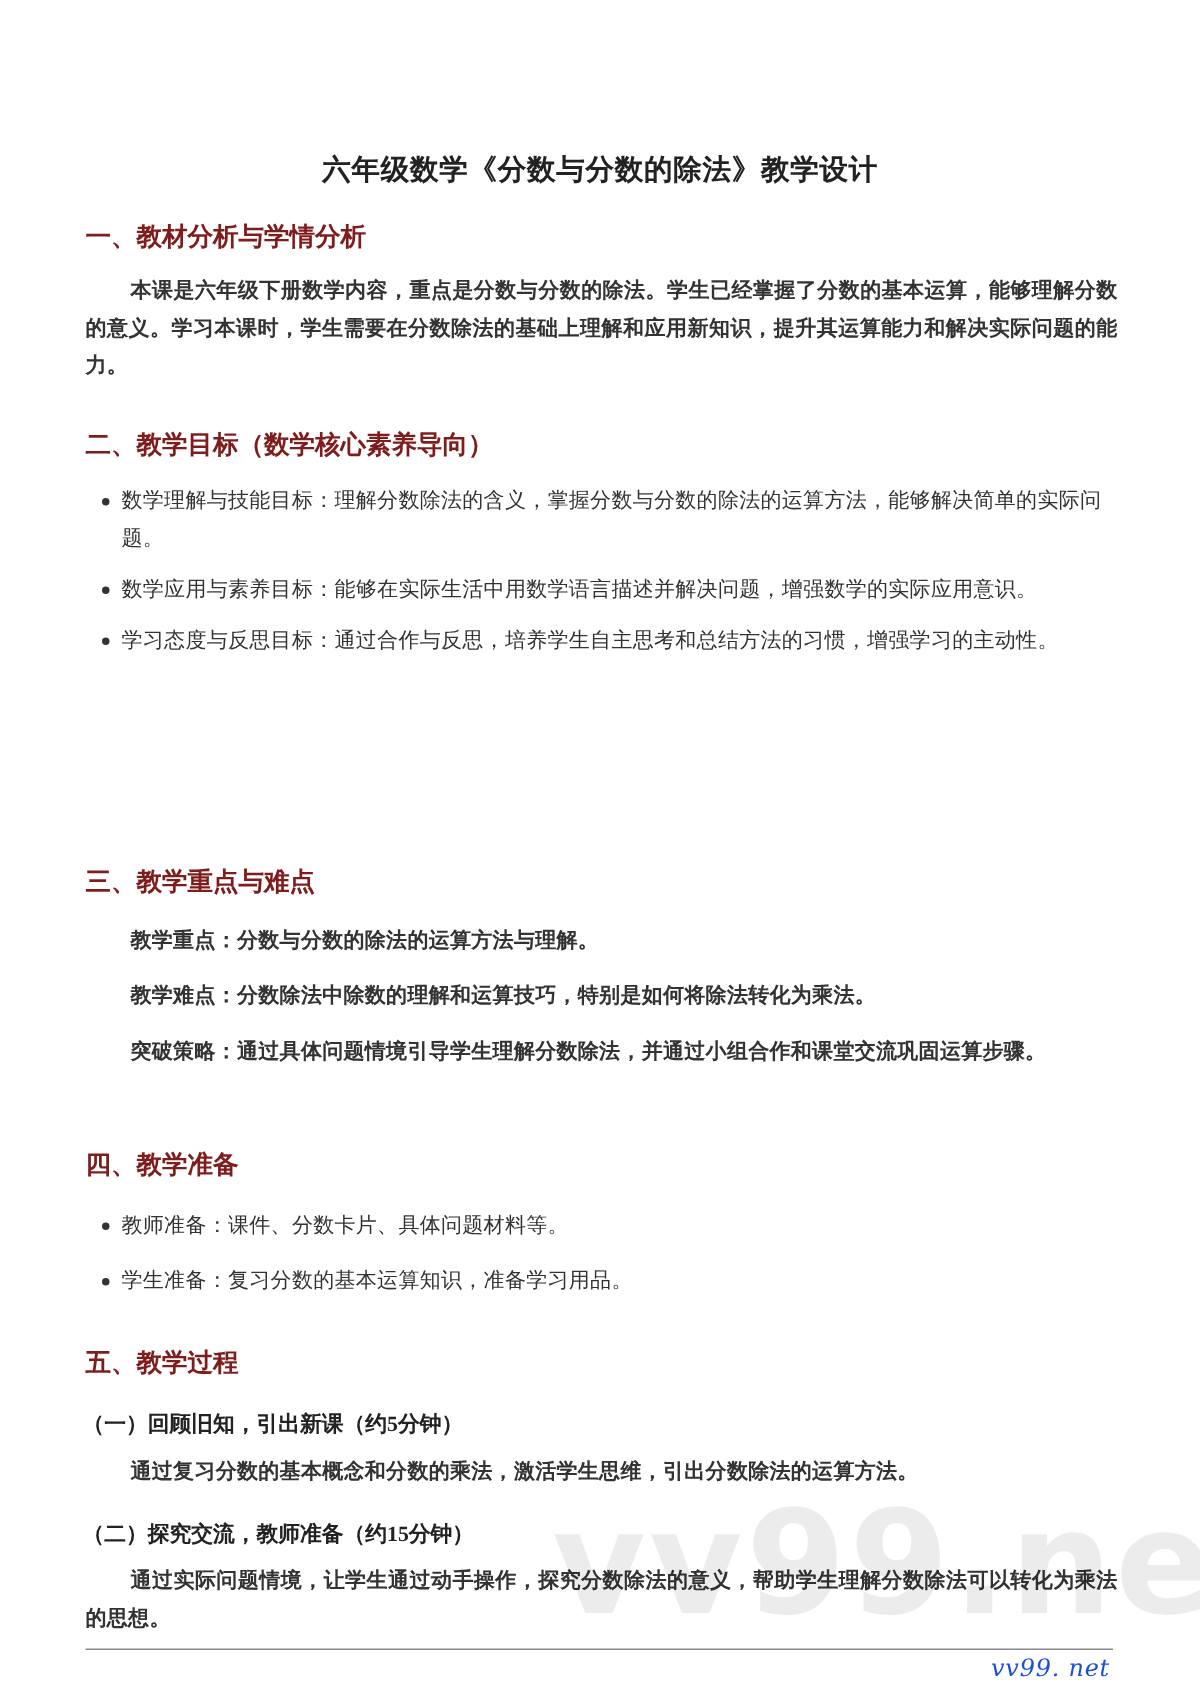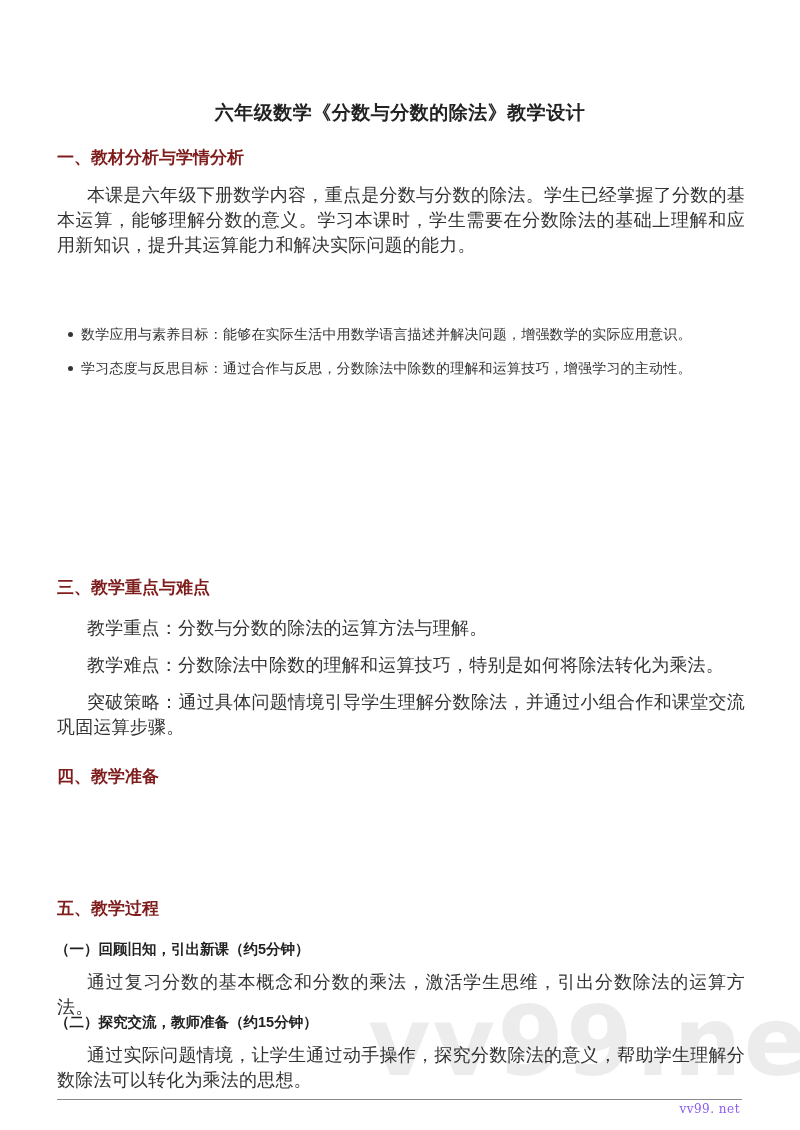--- a/index.html
+++ b/index.html
@@ -39,38 +39,39 @@
       font-family: "DejaVu Sans", "Liberation Sans", sans-serif;
       font-size: 17px;
       font-weight: bold;
       color: #7f1d1d;
       margin: 0;
       white-space: nowrap;
     }
     .h3 {
       position: absolute;
       left: 57px;
-      font-family: Liberation Sans, sans-serif;
+      font-family: Liberation Serif, serif;
       font-size: 14.5px;
       font-weight: bold;
       color: #222;
       margin: 0;
       white-space: nowrap;
     }
     .para {
       position: absolute;
       left: 57px;
       width: 688px;
-      font-size: 18px;
+      font-size: 14px;
       line-height: 25px;
       color: #333;
       margin: 0;
       text-indent: 30px;
       text-align: justify;
       letter-spacing: 0.2px;
+      font-weight: bold;
     }
     ul.bullets {
       position: absolute;
       left: 57px;
       width: 688px;
       margin: 0;
       padding: 0;
       list-style: none;
     }
     ul.bullets li {
@@ -109,52 +110,68 @@
       width: 685px;
       top: 1075px;
       height: 0;
       border-top: 1.5px solid #8a8a8a;
     }
     .footer-text {
       position: absolute;
       right: 60px;
       top: 1078px;
       font-family: "DejaVu Serif", "Liberation Serif", serif;
-      font-size: 12px;
-      color: #8b5cf6;
+      font-style: italic;
+      font-size: 16px;
+      color: #1d4ed8;
       letter-spacing: 0.5px;
     }
   </style>
 </head>
 <body>
 
 <div class="page">
 
   <h1 class="doc-title">六年级数学《分数与分数的除法》教学设计</h1>
 
   <h2 class="h2" style="top:122px;">一、教材分析与学情分析</h2>
   <p class="para" style="top:158px;">本课是六年级下册数学内容，重点是分数与分数的除法。学生已经掌握了分数的基本运算，能够理解分数的意义。学习本课时，学生需要在分数除法的基础上理解和应用新知识，提升其运算能力和解决实际问题的能力。</p>
 
+  <h2 class="h2" style="top:261px;">二、教学目标（数学核心素养导向）</h2>
   <ul class="bullets" style="top:298px;">
+    <li style="margin-bottom:9px;">
+      <span class="dot"></span>
+      <span>数学理解与技能目标：理解分数除法的含义，掌握分数与分数的除法的运算方法，能够解决简单的实际问题。</span>
+    </li>
     <li style="margin-bottom:9px;">
       <span class="dot"></span>
       <span>数学应用与素养目标：能够在实际生活中用数学语言描述并解决问题，增强数学的实际应用意识。</span>
     </li>
     <li>
       <span class="dot"></span>
-      <span>学习态度与反思目标：通过合作与反思，分数除法中除数的理解和运算技巧，增强学习的主动性。</span>
+      <span>学习态度与反思目标：通过合作与反思，培养学生自主思考和总结方法的习惯，增强学习的主动性。</span>
     </li>
   </ul>
 
   <h2 class="h2" style="top:552px;">三、教学重点与难点</h2>
   <p class="para" style="top:591px;">教学重点：分数与分数的除法的运算方法与理解。</p>
   <p class="para" style="top:628px;">教学难点：分数除法中除数的理解和运算技巧，特别是如何将除法转化为乘法。</p>
   <p class="para" style="top:665px;">突破策略：通过具体问题情境引导学生理解分数除法，并通过小组合作和课堂交流巩固运算步骤。</p>
 
   <h2 class="h2" style="top:741px;">四、教学准备</h2>
+  <ul class="bullets" style="top:781px;">
+    <li style="margin-bottom:12px;">
+      <span class="dot"></span>
+      <span>教师准备：课件、分数卡片、具体问题材料等。</span>
+    </li>
+    <li>
+      <span class="dot"></span>
+      <span>学生准备：复习分数的基本运算知识，准备学习用品。</span>
+    </li>
+  </ul>
 
   <h2 class="h2" style="top:873px;">五、教学过程</h2>
   <h3 class="h3" style="top:916px; left:55px;">（一）回顾旧知，引出新课（约5分钟）</h3>
   <p class="para" style="top:945px;">通过复习分数的基本概念和分数的乘法，激活学生思维，引出分数除法的运算方法。</p>
   <h3 class="h3" style="top:989px; left:55px;">（二）探究交流，教师准备（约15分钟）</h3>
   <p class="para" style="top:1018px;">通过实际问题情境，让学生通过动手操作，探究分数除法的意义，帮助学生理解分数除法可以转化为乘法的思想。</p>
 
   <div class="watermark">vv99.net</div>
 
   <div class="footer-rule"></div>

